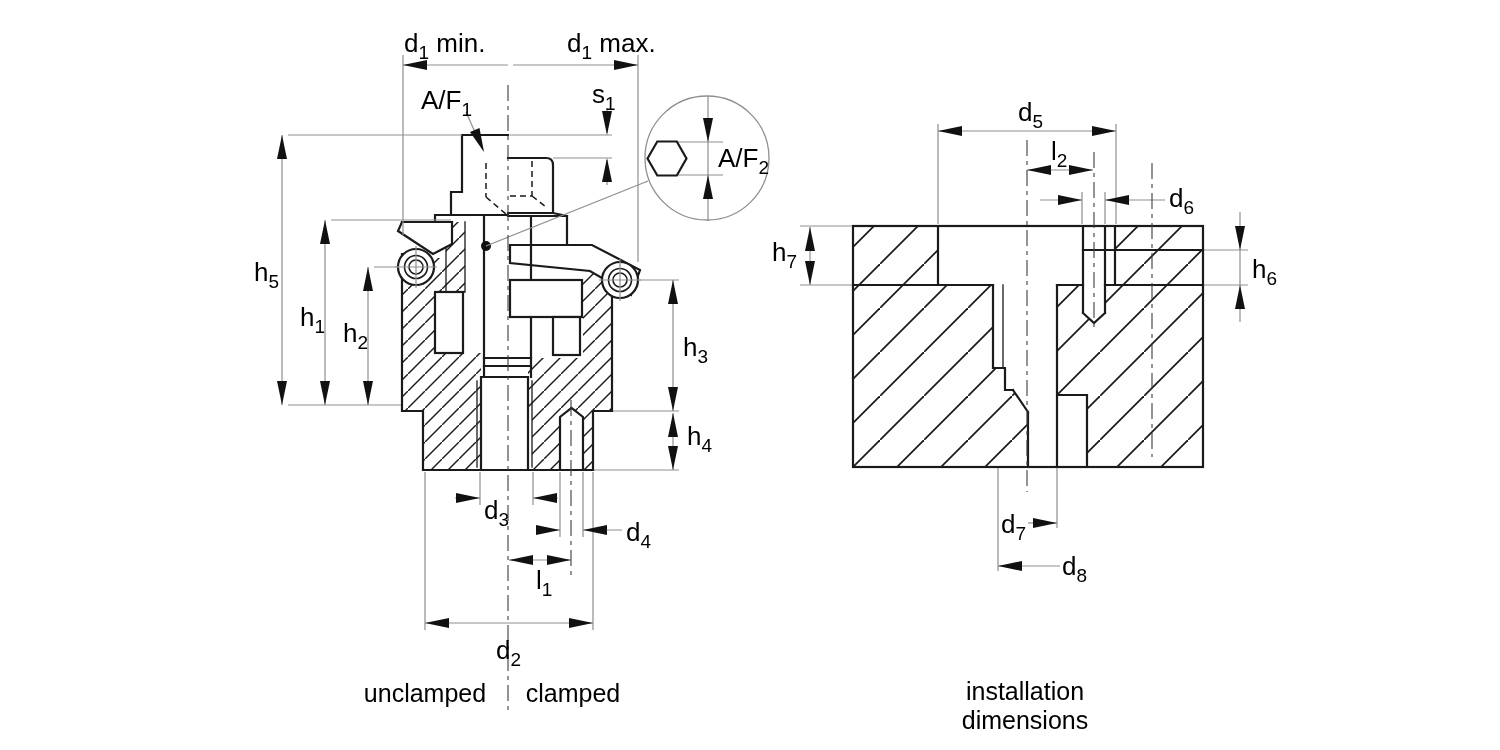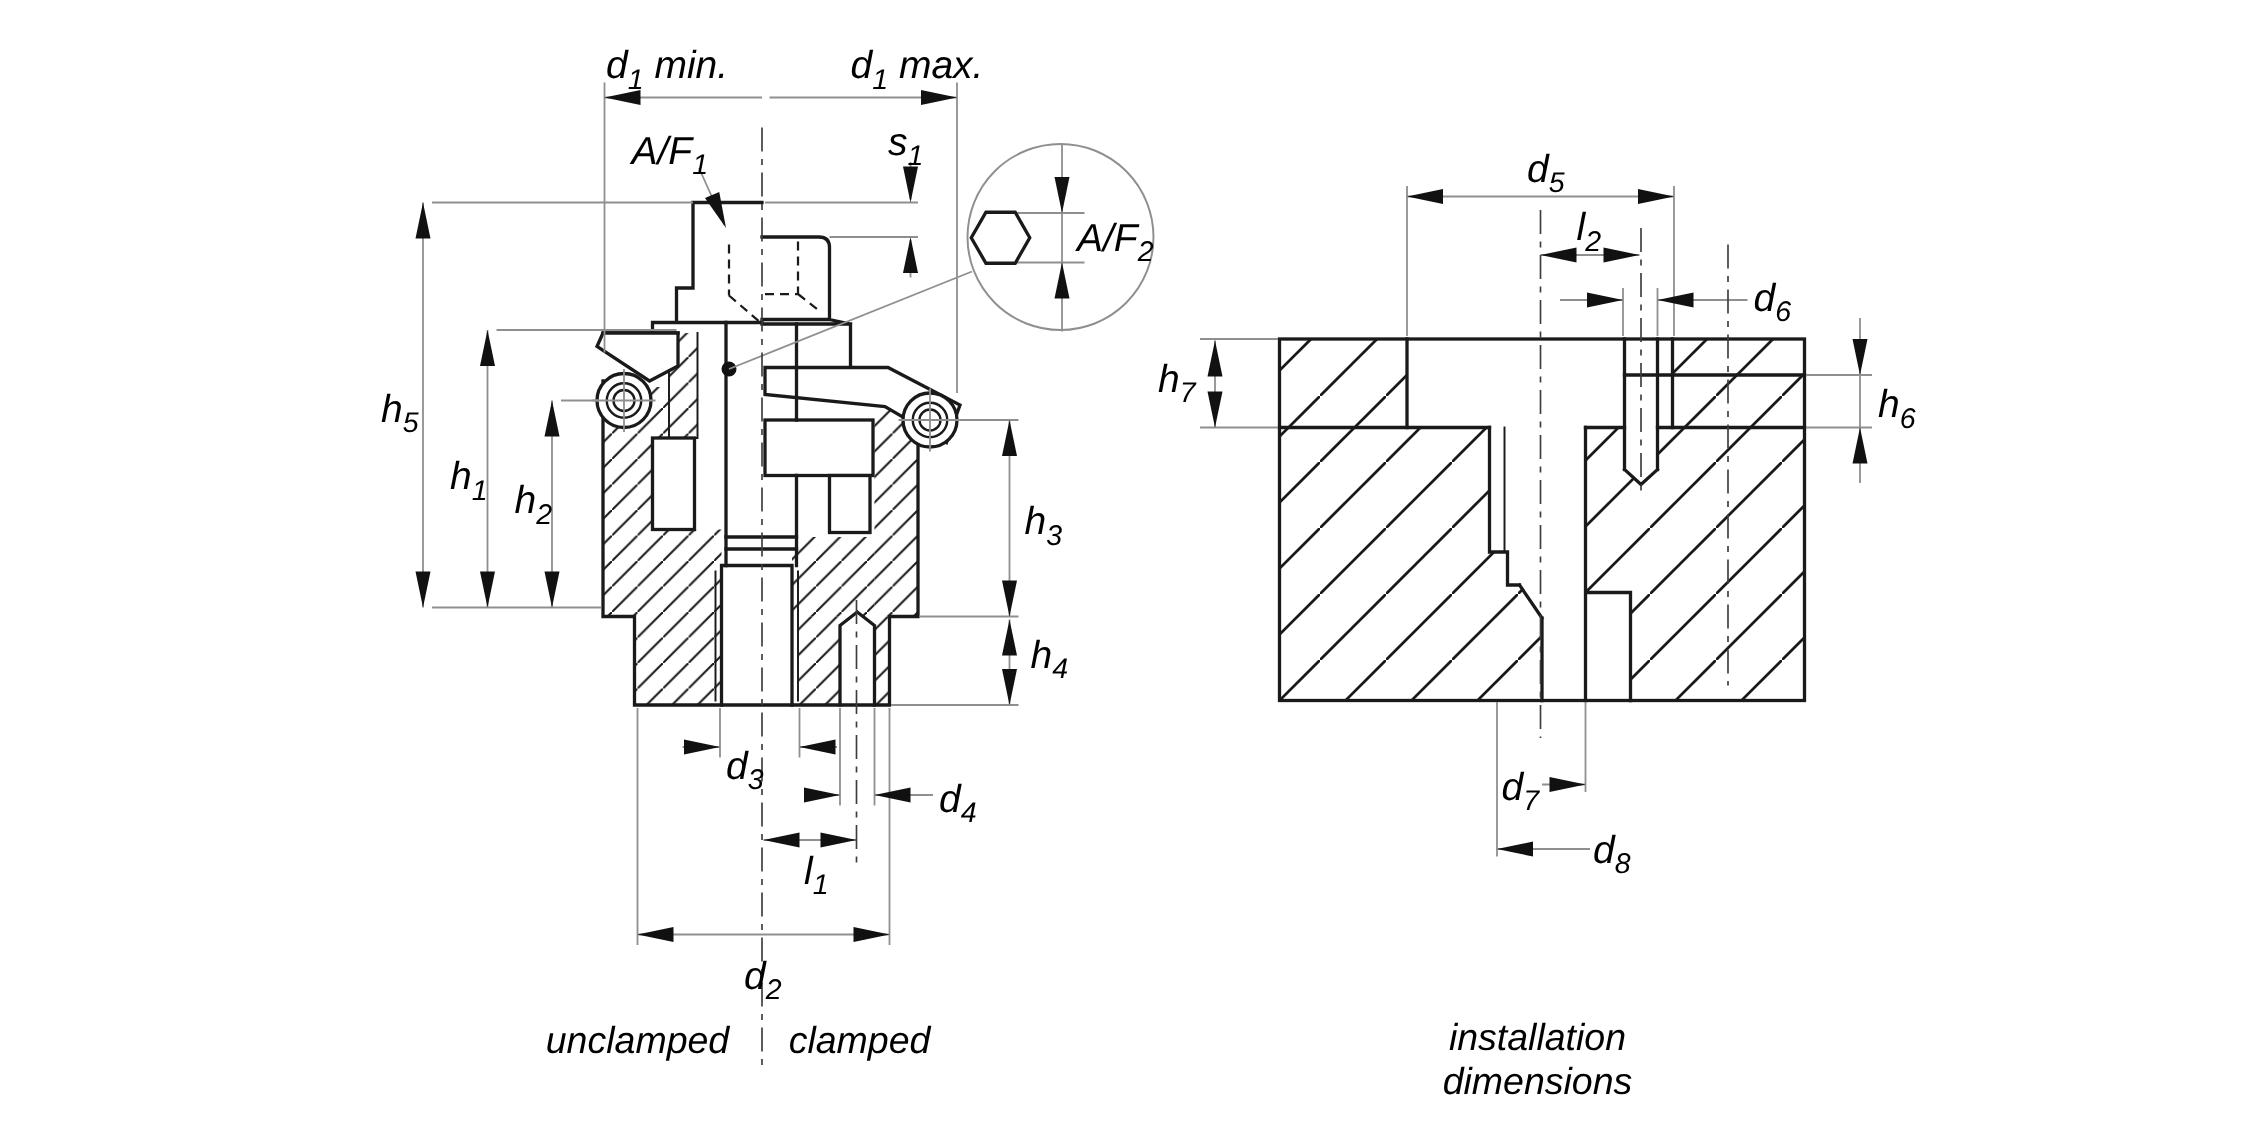--- a/index.html
+++ b/index.html
@@ -1,16 +1,16 @@
 <!DOCTYPE html>
 <html><head>
 <meta charset="utf-8">
 <style>
   html,body{margin:0;padding:0;background:#fff;}
-  .stage{width:1500px;height:750px;background:#ffffff;position:relative;font-family:"Liberation Sans",sans-serif;font-style:italic;}
+  .stage{width:1500px;height:750px;background:#ffffff;position:relative;font-family:"Liberation Sans",sans-serif;}
   svg{display:block;}
   .ol{stroke:#1a1a1a;stroke-width:2.2;fill:none;stroke-linecap:square;}
   .olt{stroke:#1a1a1a;stroke-width:1.3;fill:none;stroke-linecap:square;}
   .wf{fill:#ffffff;stroke:#1a1a1a;stroke-width:2.2;}
   .wft{fill:#ffffff;stroke:#1a1a1a;stroke-width:1.6;}
   .dim{stroke:#8f8f8f;stroke-width:1.2;fill:none;}
   .cl{stroke:#3c3c3c;stroke-width:1.1;fill:none;stroke-dasharray:16 5 4 5;}
   .dash{stroke:#1a1a1a;stroke-width:1.5;fill:none;stroke-dasharray:6 4;}
   .arr{fill:#111111;stroke:none;}
   text{fill:#000000;}

